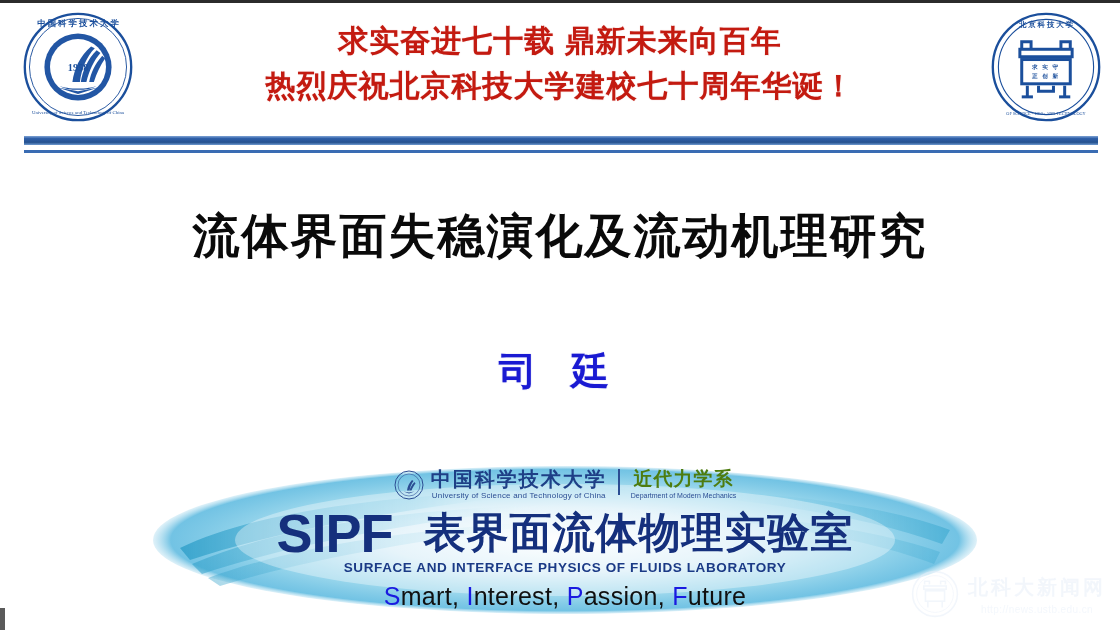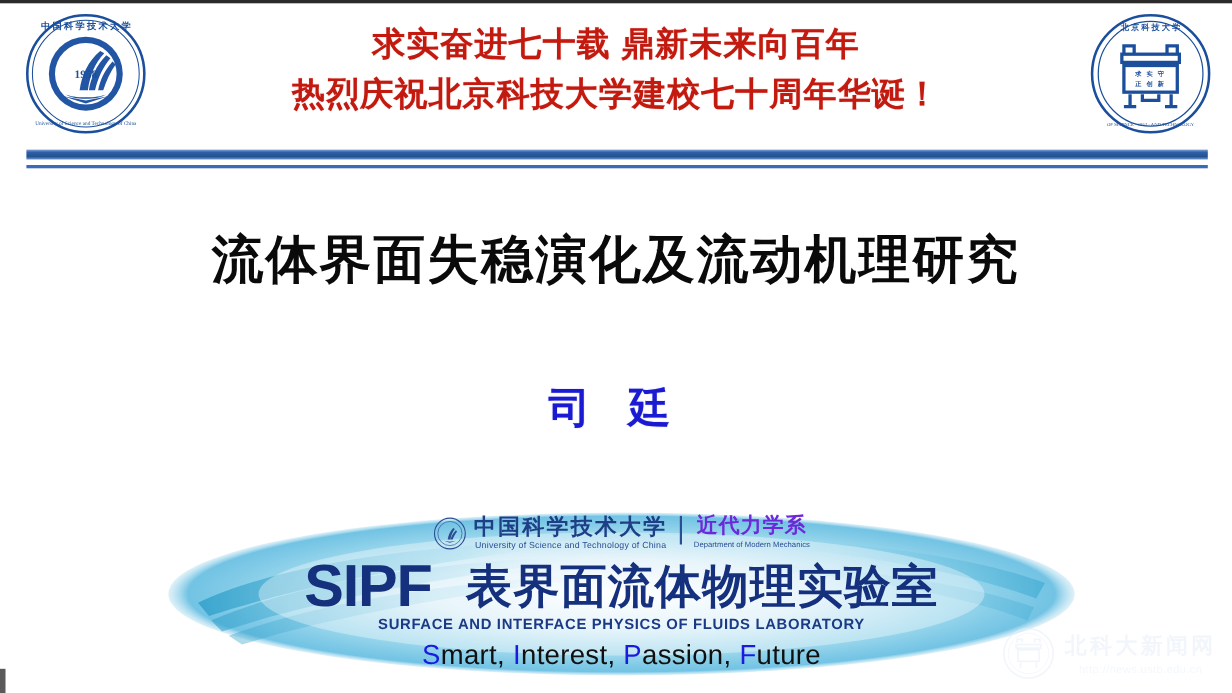--- a/index.html
+++ b/index.html
@@ -189,21 +189,21 @@
   .vbar {
     width: 2px;
     height: 26px;
     background: #2b4d93;
     margin: 0 2px;
     flex: 0 0 auto;
   }
   .dept-cn {
     font-size: 19px;
     font-weight: bold;
-    color: #6d28d9;
+    color: #4d7c0f;
     letter-spacing: 1px;
     font-family: "Liberation Serif", "DejaVu Serif", serif;
     white-space: nowrap;
   }
   .dept-en {
     font-size: 7px;
     color: #2b4d93;
     margin-top: 4px;
     white-space: nowrap;
   }

